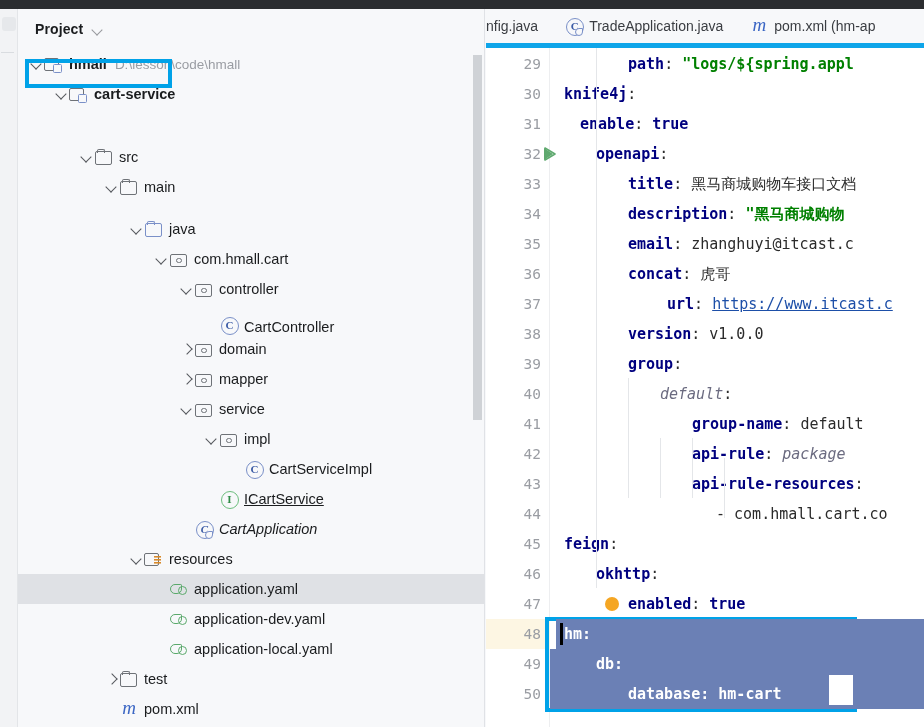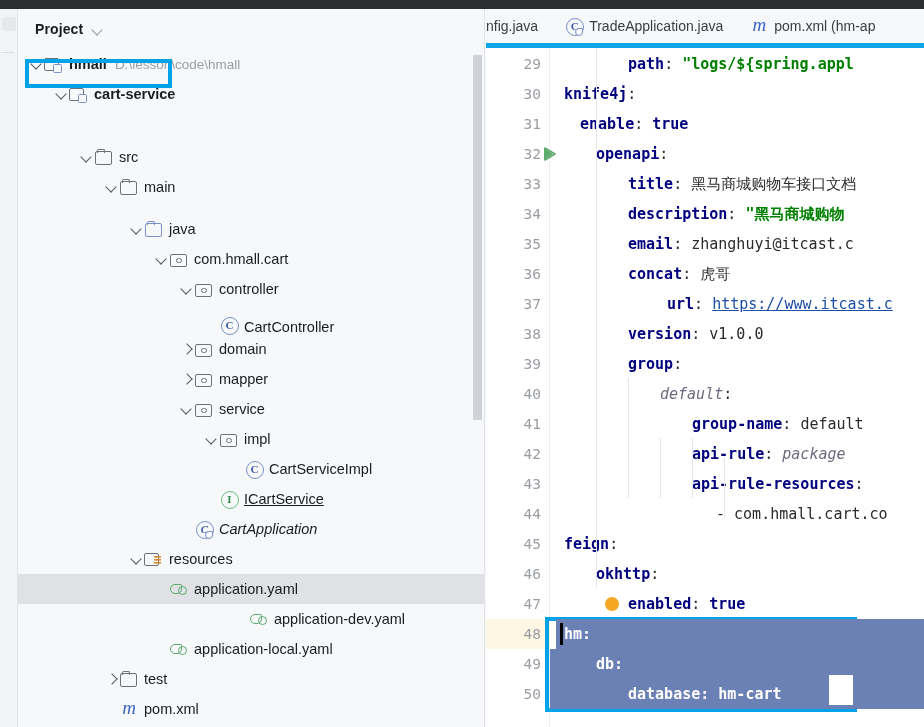--- a/index.html
+++ b/index.html
@@ -359,21 +359,21 @@
         <div class="tree-row" style="padding-left: 110px;">
           <span class="arrow down"></span>
           <span class="ico ic-res"></span>
           <span class="lbl">resources</span>
         </div>
         <div class="tree-row selected" style="padding-left: 135px;">
           <span class="arrow none"></span>
           <span class="ico ic-yaml"></span>
           <span class="lbl">application.yaml</span>
         </div>
-        <div class="tree-row" style="padding-left: 135px; justify-content: center;">
+        <div class="tree-row" style="padding-left: 135px;">
           <span class="arrow none"></span>
           <span class="ico ic-yaml"></span>
           <span class="lbl">application-dev.yaml</span>
         </div>
         <div class="tree-row" style="padding-left: 135px;">
           <span class="arrow none"></span>
           <span class="ico ic-yaml"></span>
           <span class="lbl">application-local.yaml</span>
         </div>
         <div class="tree-row" style="padding-left: 85px;">

